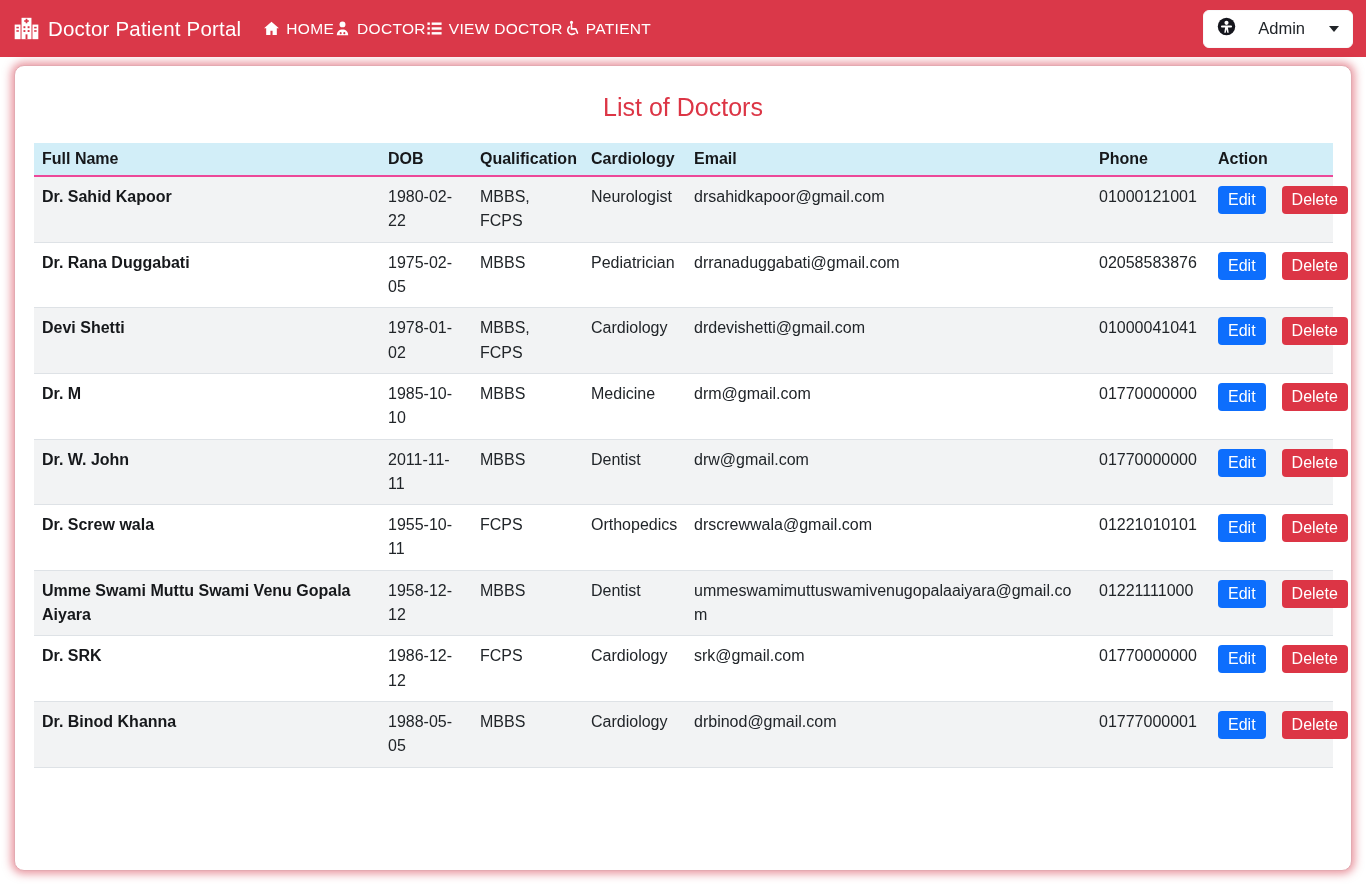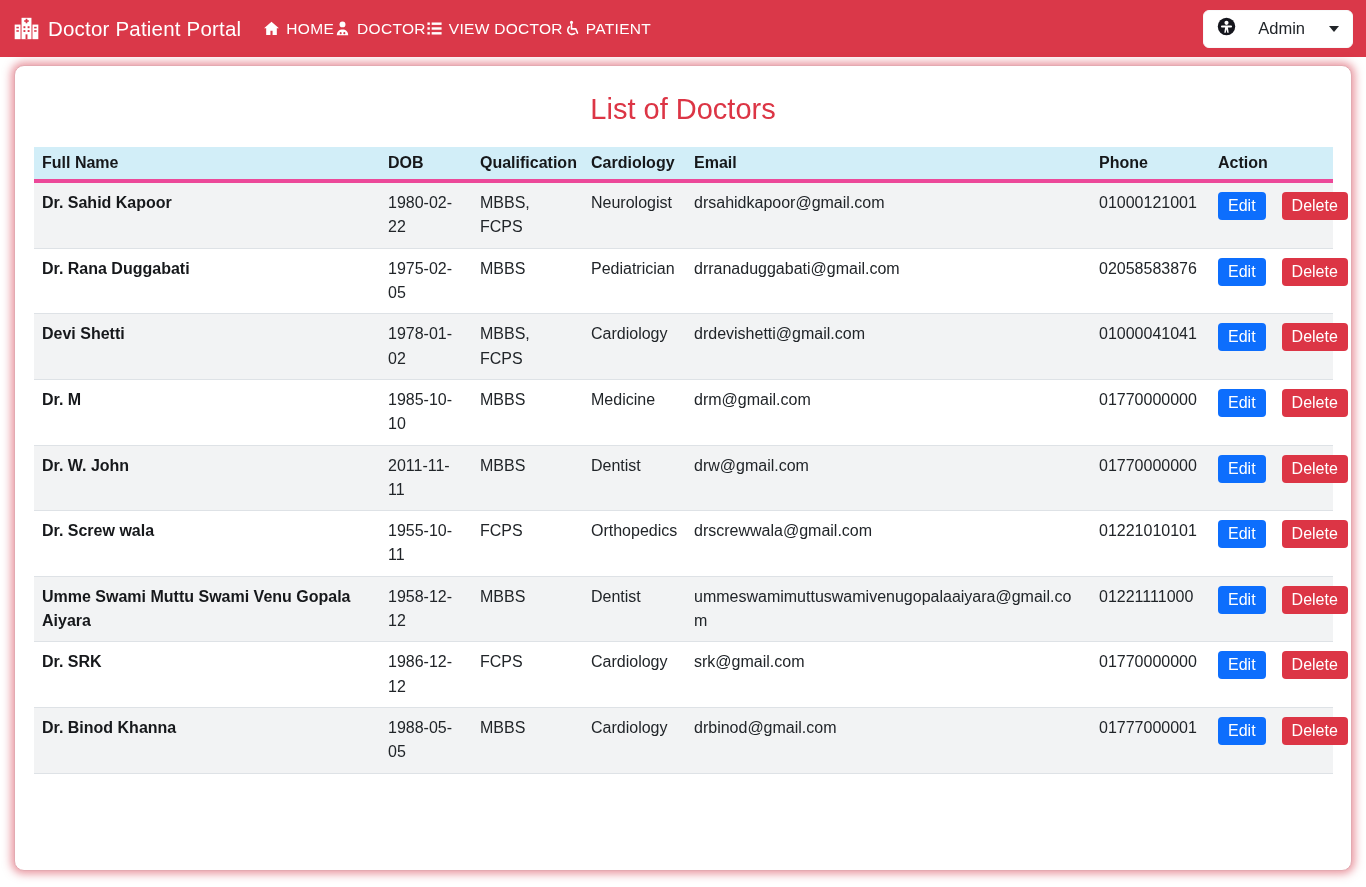--- a/index.html
+++ b/index.html
@@ -20,27 +20,27 @@
     height: 38px; padding: 0 13px; display: flex; align-items: center; gap: 22px;
     cursor: pointer; font-size: 16.5px; color: #212529; }
   .caret { width: 0; height: 0; border-left: 5px solid transparent;
     border-right: 5px solid transparent; border-top: 6px solid #212529; margin-left: 2px; }
 
   
   .card { margin: 8px 14px 15px 14px; background: #ffffff; border-radius: 10px;
     border: 1px solid #e3aab1;
     box-shadow: 0 0 9px 3px rgba(214, 51, 69, 0.50);
     padding: 27px 19px 34px 19px; min-height: 806px; }
-  .page-title { text-align: center; color: #dc3545; font-size: 29px; font-weight: 500;
+  .page-title { text-align: center; color: #dc3545; font-size: 25px; font-weight: 500;
     margin-bottom: 21px; }
 
   
   table { width: 100%; border-collapse: collapse; table-layout: fixed; }
   thead th { background: #d2eef8; text-align: left; font-size: 16px; font-weight: 700;
-    padding: 7px 8px; border-bottom: 4px solid #ec4899; color: #16181b; }
+    padding: 7px 8px; border-bottom: 2px solid #ec4899; color: #16181b; }
   thead th.action-col { text-align: left; margin-top: 36px; }
   tbody td { padding: 8px; vertical-align: top; font-size: 16px; line-height: 1.52;
     border-bottom: 1px solid #dee2e6; color: #212529; word-wrap: break-word; }
   tbody tr:nth-child(odd) { background: #f2f3f4; }
   td.name-cell { font-weight: 700; color: #16181b; }
   td.action-cell { text-align: center; white-space: nowrap; padding-top: 9px; }
 
   .btn { display: inline-block; border: none; border-radius: 4px; color: #ffffff;
     font-size: 16px; font-family: "Liberation Sans", sans-serif; padding: 5px 10px;
     cursor: pointer; }

